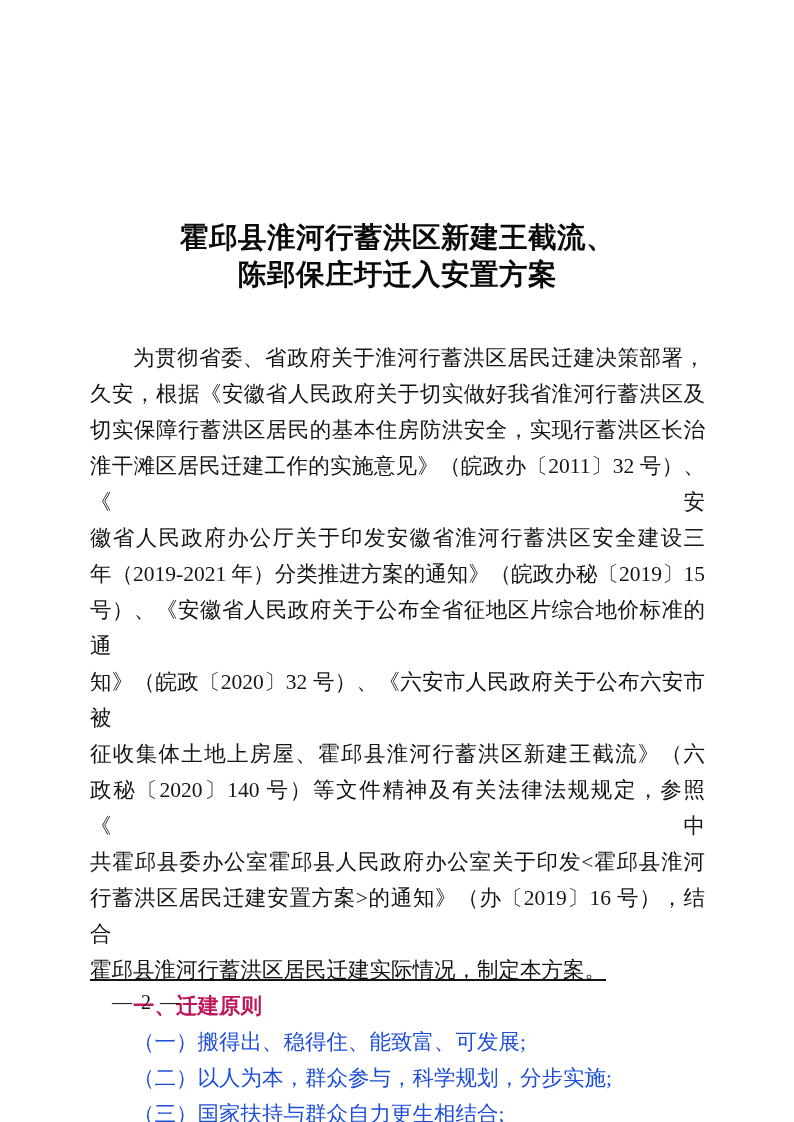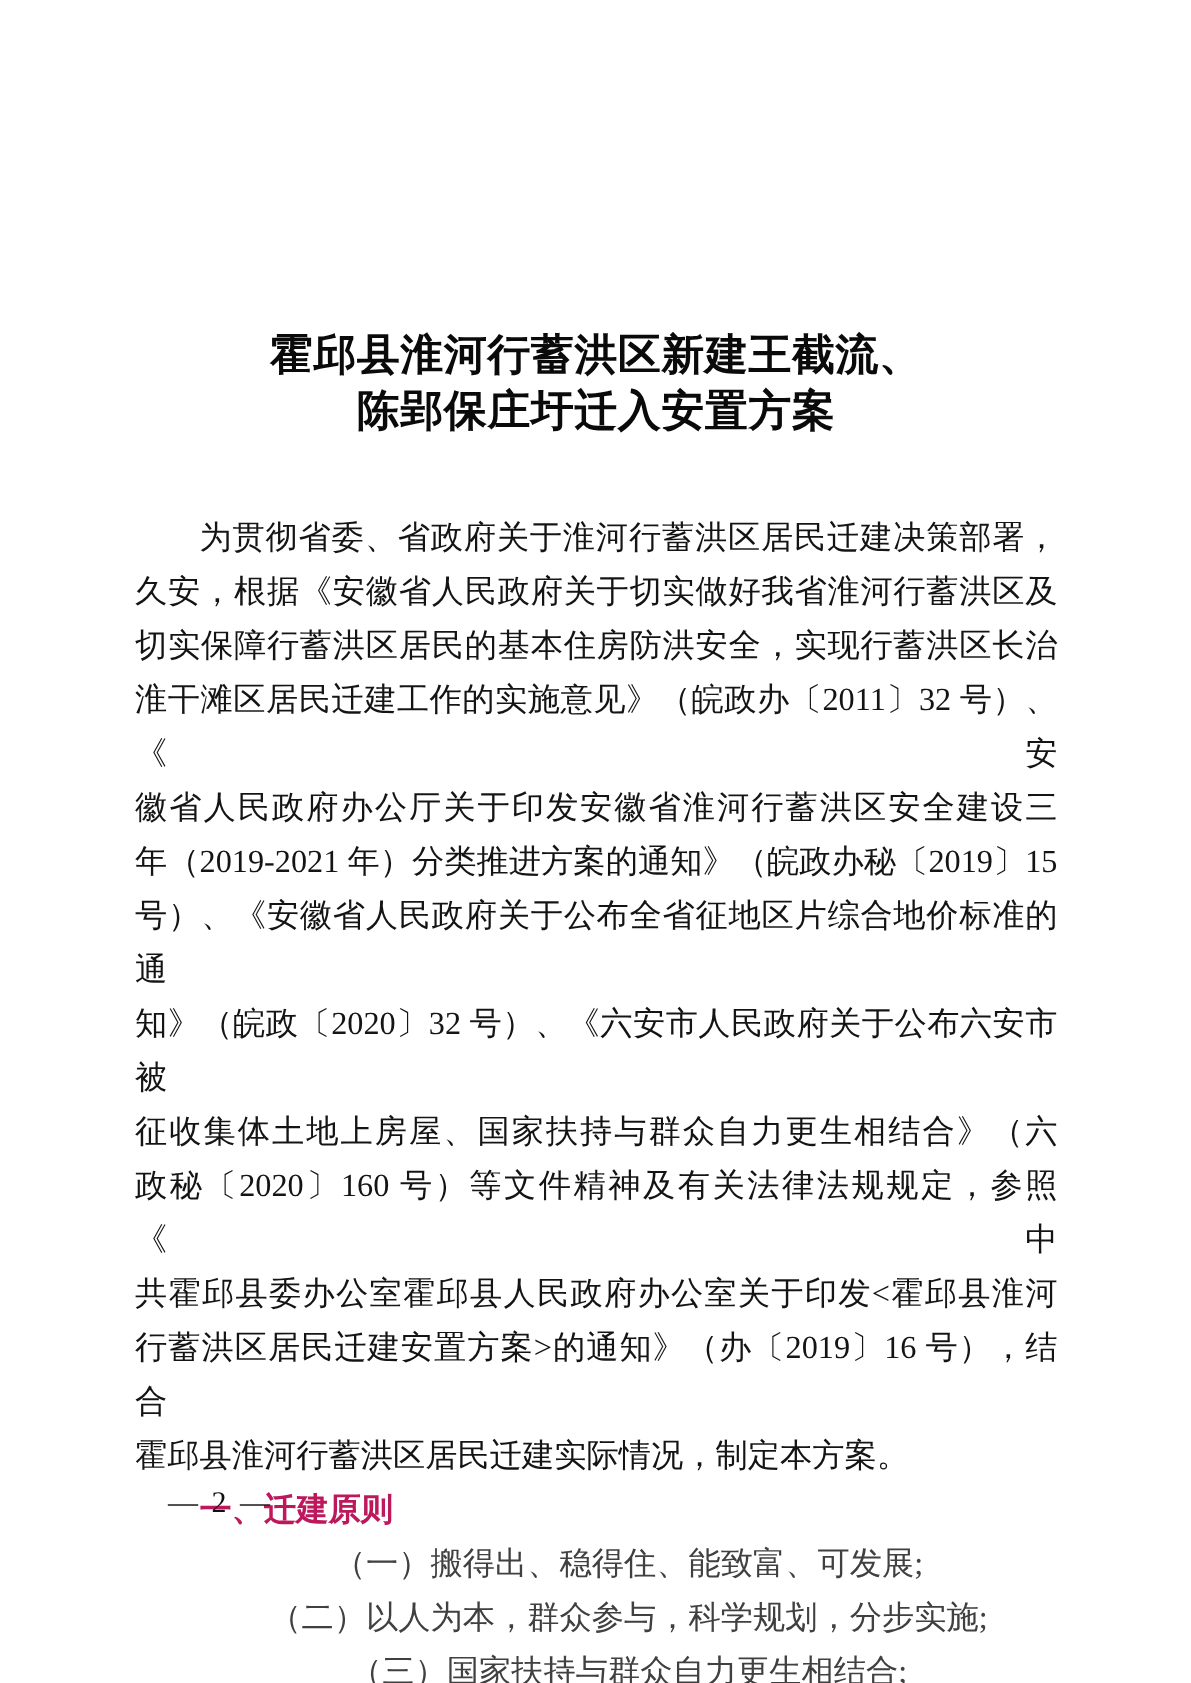--- a/index.html
+++ b/index.html
@@ -37,35 +37,36 @@
     text-align: justify;
     text-align-last: justify;
     text-justify: inter-character;
     color: #141414;
   }
   .body-text .line.first {
     text-indent: 2em;
   }
   .body-text .line.last {
     text-align-last: left;
+    text-decoration: underline;
   }
   .section-heading {
     font-family: "Liberation Sans", "DejaVu Sans", sans-serif;
     font-weight: 700;
     font-size: 21.5px;
     line-height: 36px;
     text-indent: 2em;
     color: #be185d;
   }
   .principles .item {
     font-size: 21.5px;
     line-height: 36px;
     text-indent: 2em;
-    text-align: center;
-    color: #404040;
+    text-align: left;
+    color: #1d4ed8;
   }
   .page-footer {
     position: absolute;
     left: 112px;
     top: 991px;
     font-size: 20px;
     letter-spacing: 2px;
     color: #111111;
   }
 </style>
@@ -81,22 +82,22 @@
 
   <div class="body-text">
       <div class="line first">为贯彻省委、省政府关于淮河行蓄洪区居民迁建决策部署，</div>
       <div class="line">久安，根据《安徽省人民政府关于切实做好我省淮河行蓄洪区及</div>
       <div class="line">切实保障行蓄洪区居民的基本住房防洪安全，实现行蓄洪区长治</div>
       <div class="line">淮干滩区居民迁建工作的实施意见》（皖政办〔2011〕32 号）、《安</div>
       <div class="line">徽省人民政府办公厅关于印发安徽省淮河行蓄洪区安全建设三</div>
       <div class="line">年（2019-2021 年）分类推进方案的通知》（皖政办秘〔2019〕15</div>
       <div class="line">号）、《安徽省人民政府关于公布全省征地区片综合地价标准的通</div>
       <div class="line">知》（皖政〔2020〕32 号）、《六安市人民政府关于公布六安市被</div>
-      <div class="line">征收集体土地上房屋、国家扶持与群众自力更生相结合》（六</div>
-      <div class="line">政秘〔2020〕160 号）等文件精神及有关法律法规规定，参照《中</div>
+      <div class="line">征收集体土地上房屋、霍邱县淮河行蓄洪区新建王截流》（六</div>
+      <div class="line">政秘〔2020〕140 号）等文件精神及有关法律法规规定，参照《中</div>
       <div class="line">共霍邱县委办公室霍邱县人民政府办公室关于印发&lt;霍邱县淮河</div>
       <div class="line">行蓄洪区居民迁建安置方案&gt;的通知》（办〔2019〕16 号），结合</div>
       <div class="line last">霍邱县淮河行蓄洪区居民迁建实际情况，制定本方案。</div>
     </div>
 
   <div class="section-heading">一、迁建原则</div>
 
   <div class="principles">
       <div class="item first">（一）搬得出、稳得住、能致富、可发展;</div>
       <div class="item">（二）以人为本，群众参与，科学规划，分步实施;</div>

